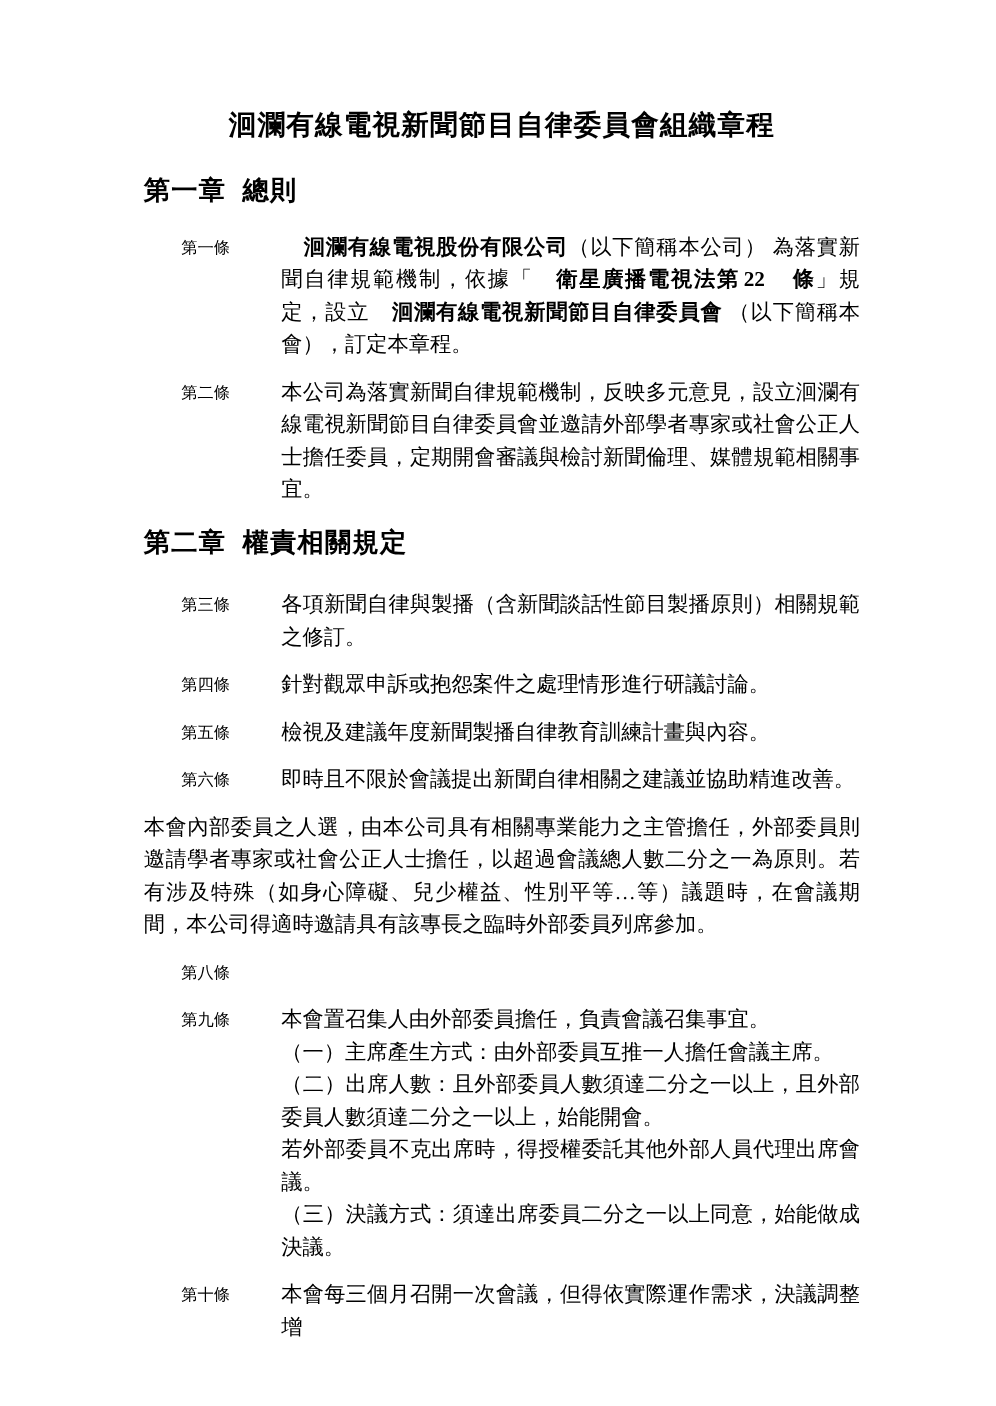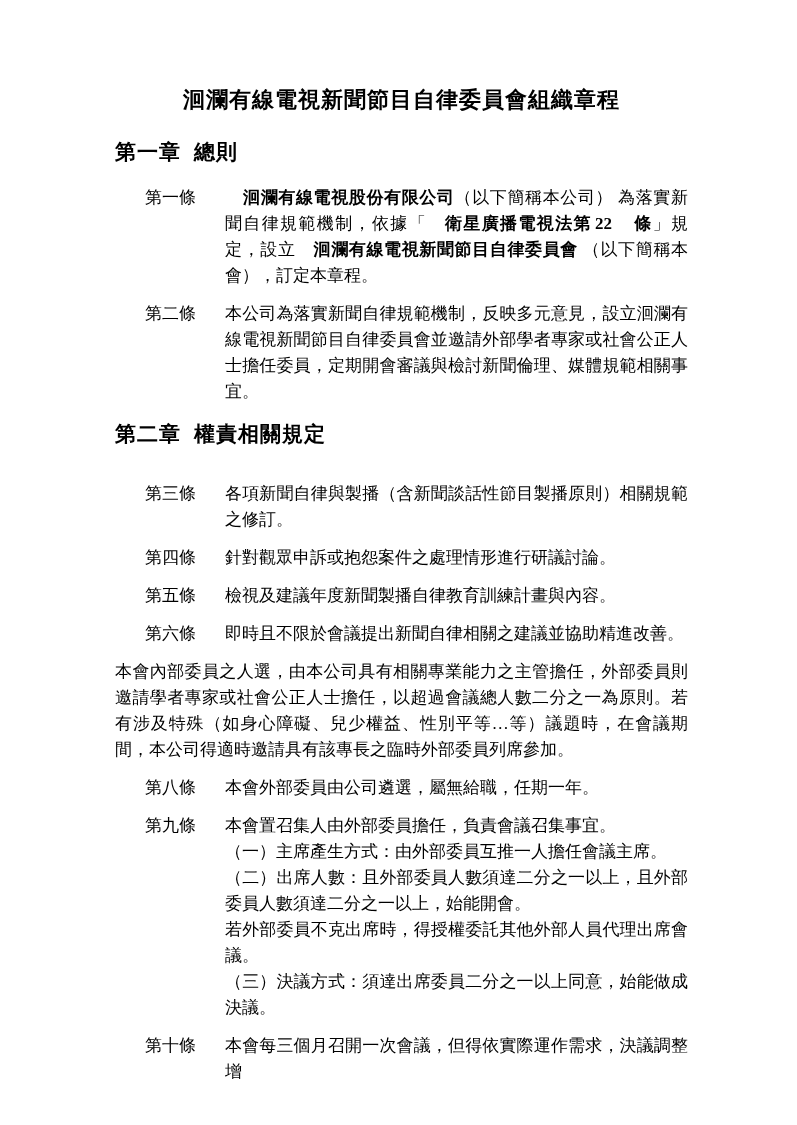--- a/index.html
+++ b/index.html
@@ -32,32 +32,32 @@
     font-size: 21px;
     font-weight: 700;
     line-height: 26px;
     letter-spacing: 1px;
   }
   .chapter-heading .ch-name {
     margin-left: 13px;
   }
   .chapter-2 .chapter-heading {
     margin-top: 16px;
-    margin-bottom: 34px;
+    margin-bottom: 24px;
   }
   .article {
     display: flex;
     margin: 0 0 12px 0;
   }
   .article-label {
     flex: 0 0 110px;
     width: 110px;
     box-sizing: border-box;
     padding-left: 30px;
-    font-size: 17px;
+    font-size: 13px;
     line-height: 26px;
     white-space: nowrap;
   }
   .article-body {
     flex: 1 1 auto;
     font-size: 17px;
     line-height: 26px;
     text-align: justify;
   }
   .para {
@@ -129,23 +129,20 @@
     </div>
 
     <div class="article">
       <div class="article-body">
         <p class="para">本會內部委員之人選，由本公司具有相關專業能力之主管擔任，外部委員則邀請學者專家或社會公正人士擔任，以超過會議總人數二分之一為原則。若有涉及特殊（如身心障礙、兒少權益、性別平等…等）議題時，在會議期間，本公司得適時邀請具有該專長之臨時外部委員列席參加。</p>
       </div>
     </div>
 
     <div class="article">
       <div class="article-label">第八條</div>
-      <div class="article-body">
-        <p class="para">本會外部委員由公司遴選，屬無給職，任期一年。</p>
-      </div>
     </div>
 
     <div class="article">
       <div class="article-label">第九條</div>
       <div class="article-body">
         <p class="para">本會置召集人由外部委員擔任，負責會議召集事宜。</p>
         <p class="para">（一）主席產生方式：由外部委員互推一人擔任會議主席。</p>
         <p class="para">（二）出席人數：且外部委員人數須達二分之一以上，且外部委員人數須達二分之一以上，始能開會。</p>
         <p class="para">若外部委員不克出席時，得授權委託其他外部人員代理出席會議。</p>
         <p class="para">（三）決議方式：須達出席委員二分之一以上同意，始能做成決議。</p>

